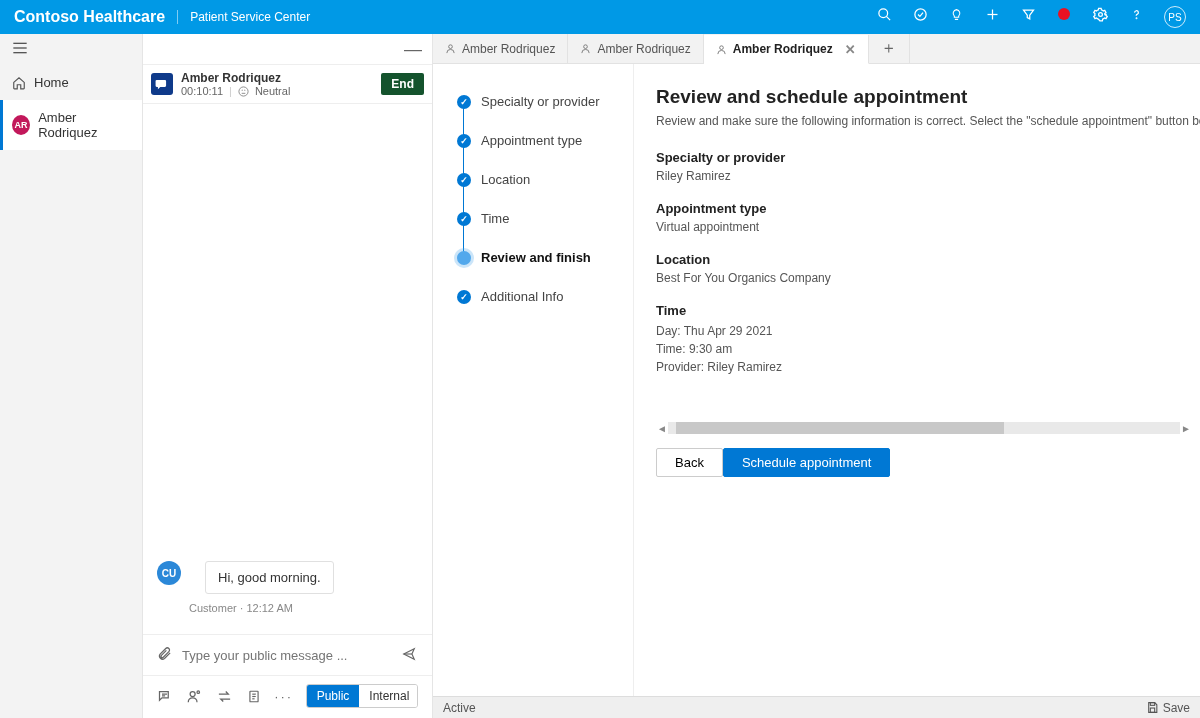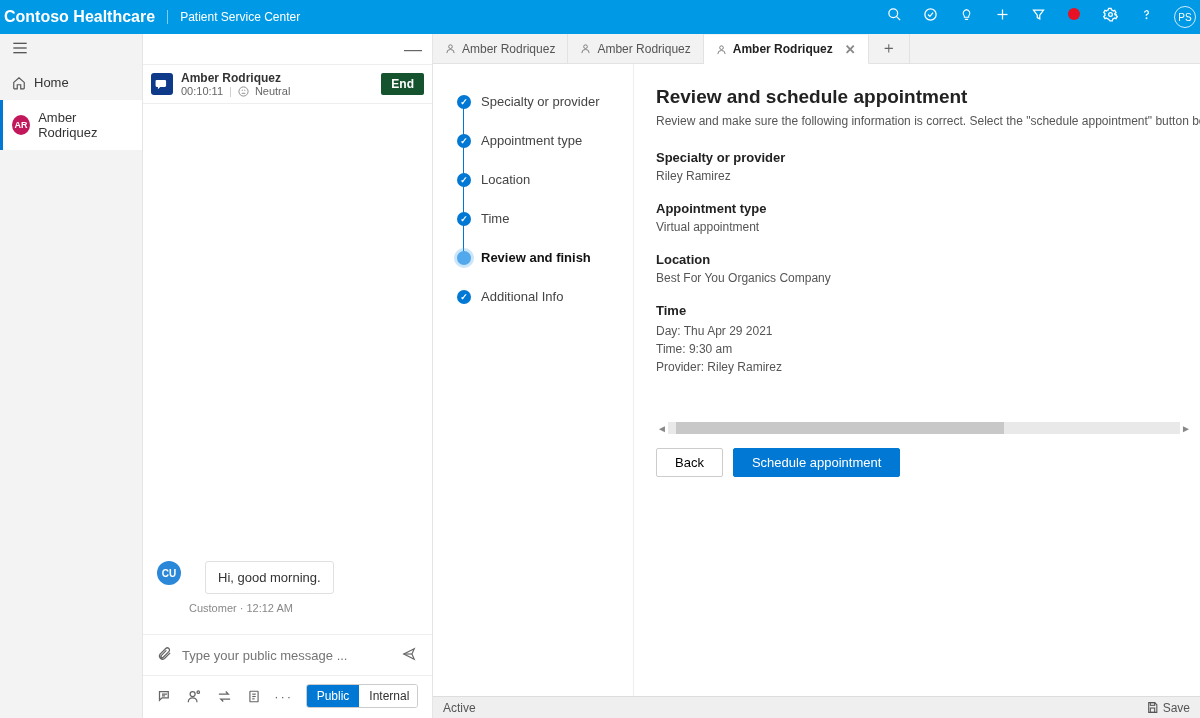--- a/index.html
+++ b/index.html
@@ -1,19 +1,19 @@
 <!DOCTYPE html>
 <html><head>
 <meta charset="utf-8">
 <style>
   * { box-sizing: border-box; margin: 0; padding: 0; }
   body { font-family: "Segoe UI", Arial, sans-serif; font-size: 13px; color: #333; background: #fff; width: 1200px; height: 718px; overflow: hidden; }
 
   
-  .topbar { background: #0099e6; height: 34px; display: flex; align-items: center; padding: 0 4px; color: #fff; }
+  .topbar { background: #0099e6; height: 34px; display: flex; align-items: center; padding: 0 14px; color: #fff; }
   .brand { font-size: 16px; font-weight: 600; }
   .brand-sub { font-size: 12px; margin-left: 12px; border-left: 1px solid rgba(255,255,255,0.5); padding-left: 12px; text-align: right; }
   .topbar-spacer { flex: 1; }
   .topbar-icons { display: flex; align-items: flex-start; gap: 20px; }
   .topbar-icons .ticon { width: 16px; height: 16px; display:flex; align-items:center; justify-content:center; cursor:pointer; }
   .topbar-icons svg { stroke:#fff; fill:none; }
   .rec-dot { width:12px; height:12px; background:#e81123; border-radius:50%; }
   .avatar-circle { width:22px; height:22px; border:1px solid rgba(255,255,255,0.8); border-radius:50%; font-size:10px; display:flex; align-items:center; justify-content:center; }
 
   
@@ -82,21 +82,21 @@
   .kv { margin-bottom:18px; }
   .kv .k { font-size:13px; font-weight:600; color:#222; margin-bottom:4px;}
   .kv .v { font-size:12px; color:#555;}
   .kv .v div { line-height:1.5;}
 
   .hscroll { height:12px; display:flex; align-items:center; margin:8px 8px 14px 0;}
   .hscroll .arrow{ width:12px; font-size:10px; color:#888; text-align:center;}
   .hscroll .track{ flex:1; height:12px; background:#e9e9e9; position:relative;}
   .hscroll .thumb{ position:absolute; left:8px; top:0; height:12px; width:64%; background:#c8c8c8;}
 
-  .review-buttons { padding-left:0px; display:flex; gap:10px; align-items:center;}
+  .review-buttons { padding-left:0px; display:flex; align-items:center;}
   .btn { border:1px solid #ccc; background:#fff; padding:6px 18px; font-size:13px; border-radius:2px; cursor:pointer;}
   .btn.primary { background:#0078d4; color:#fff; border-color:#0078d4;}
 
   
   .statusbar { height:22px; background:#efefef; border-top:1px solid #ddd; display:flex; align-items:center; padding:0 10px; font-size:12px; color:#555;}
   .statusbar .spacer{flex:1;}
   .save { display:flex; align-items:center; gap:4px; cursor:pointer;}
 </style>
 </head>
 <body>

